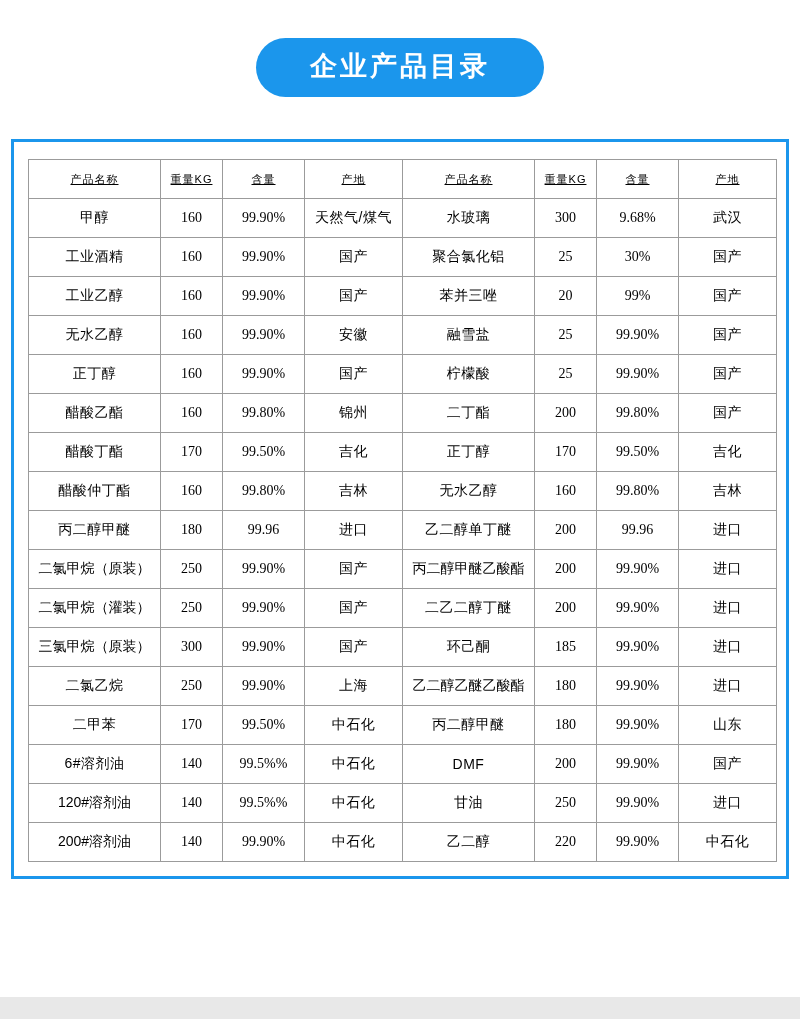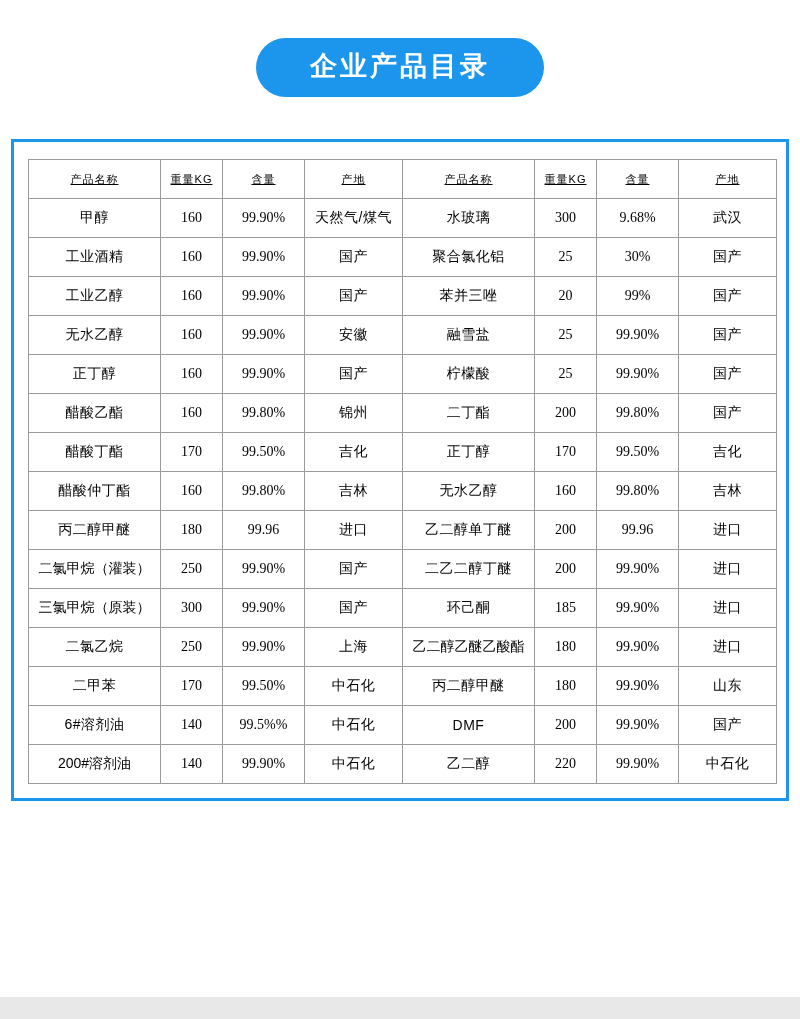--- a/index.html
+++ b/index.html
@@ -216,20 +216,30 @@
             <td class="cn">丙二醇甲醚</td>
             <td class="num">180</td>
             <td class="num">99.96</td>
             <td class="cn">进口</td>
             <td class="cn">乙二醇单丁醚</td>
             <td class="num">200</td>
             <td class="num">99.96</td>
             <td class="cn">进口</td>
           </tr>
           <tr>
+            <td class="cn cn-small">二氯甲烷（原装）</td>
+            <td class="num">250</td>
+            <td class="num">99.90%</td>
+            <td class="cn">国产</td>
+            <td class="cn cn-small">丙二醇甲醚乙酸酯</td>
+            <td class="num">200</td>
+            <td class="num">99.90%</td>
+            <td class="cn">进口</td>
+          </tr>
+          <tr>
             <td class="cn cn-small">二氯甲烷（灌装）</td>
             <td class="num">250</td>
             <td class="num">99.90%</td>
             <td class="cn">国产</td>
             <td class="cn">二乙二醇丁醚</td>
             <td class="num">200</td>
             <td class="num">99.90%</td>
             <td class="cn">进口</td>
           </tr>
           <tr>
@@ -266,20 +276,30 @@
             <td class="cn">6#溶剂油</td>
             <td class="num">140</td>
             <td class="num">99.5%%</td>
             <td class="cn">中石化</td>
             <td class="cn">DMF</td>
             <td class="num">200</td>
             <td class="num">99.90%</td>
             <td class="cn">国产</td>
           </tr>
           <tr>
+            <td class="cn cn-small">120#溶剂油</td>
+            <td class="num">140</td>
+            <td class="num">99.5%%</td>
+            <td class="cn">中石化</td>
+            <td class="cn">甘油</td>
+            <td class="num">250</td>
+            <td class="num">99.90%</td>
+            <td class="cn">进口</td>
+          </tr>
+          <tr>
             <td class="cn cn-small">200#溶剂油</td>
             <td class="num">140</td>
             <td class="num">99.90%</td>
             <td class="cn">中石化</td>
             <td class="cn">乙二醇</td>
             <td class="num">220</td>
             <td class="num">99.90%</td>
             <td class="cn">中石化</td>
           </tr>
         </tbody>

